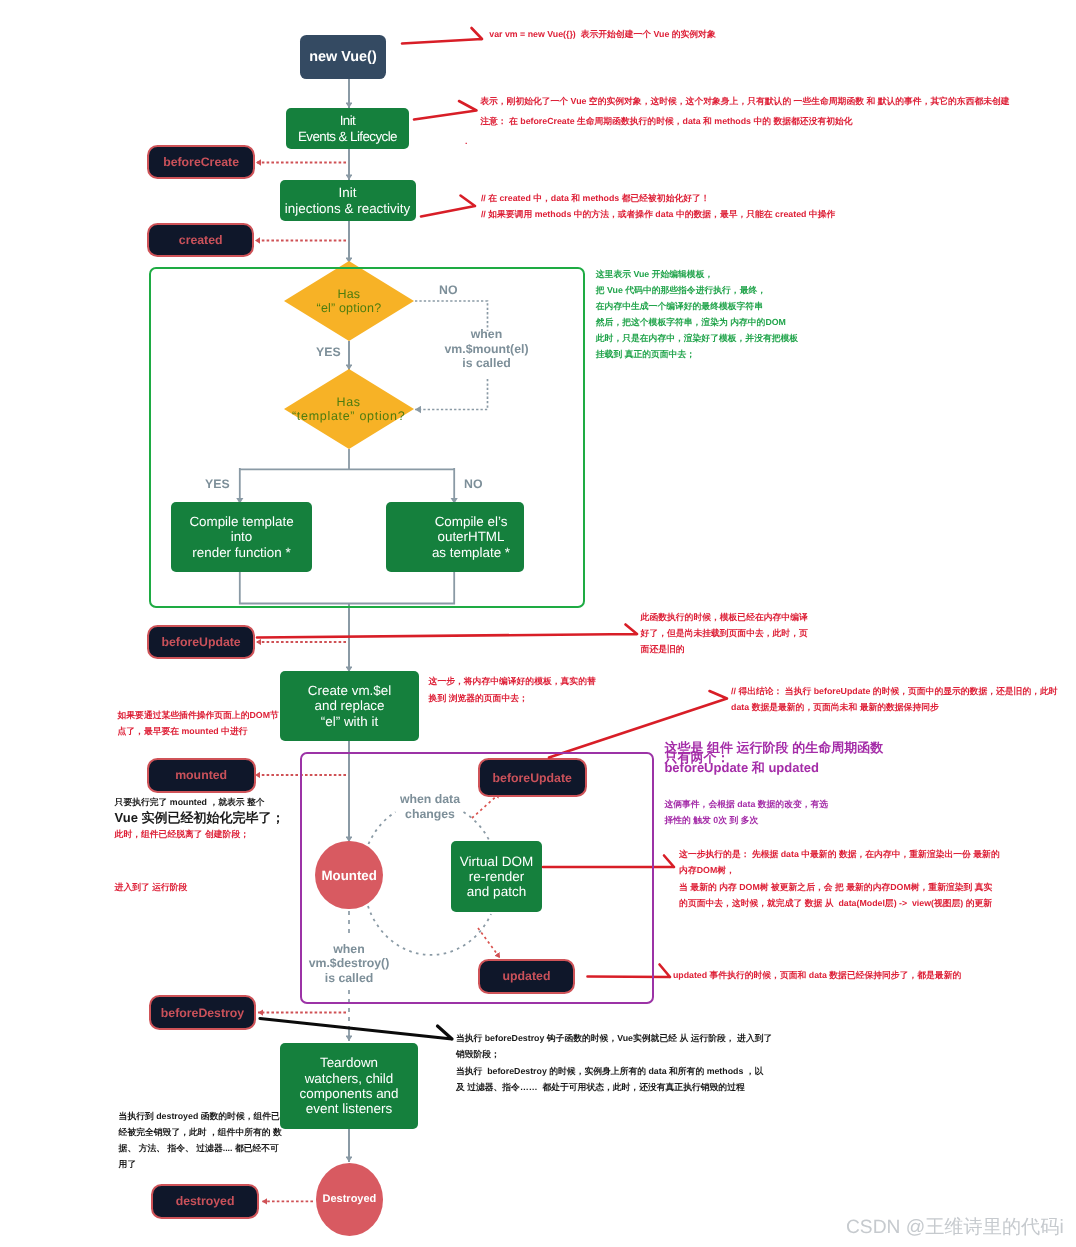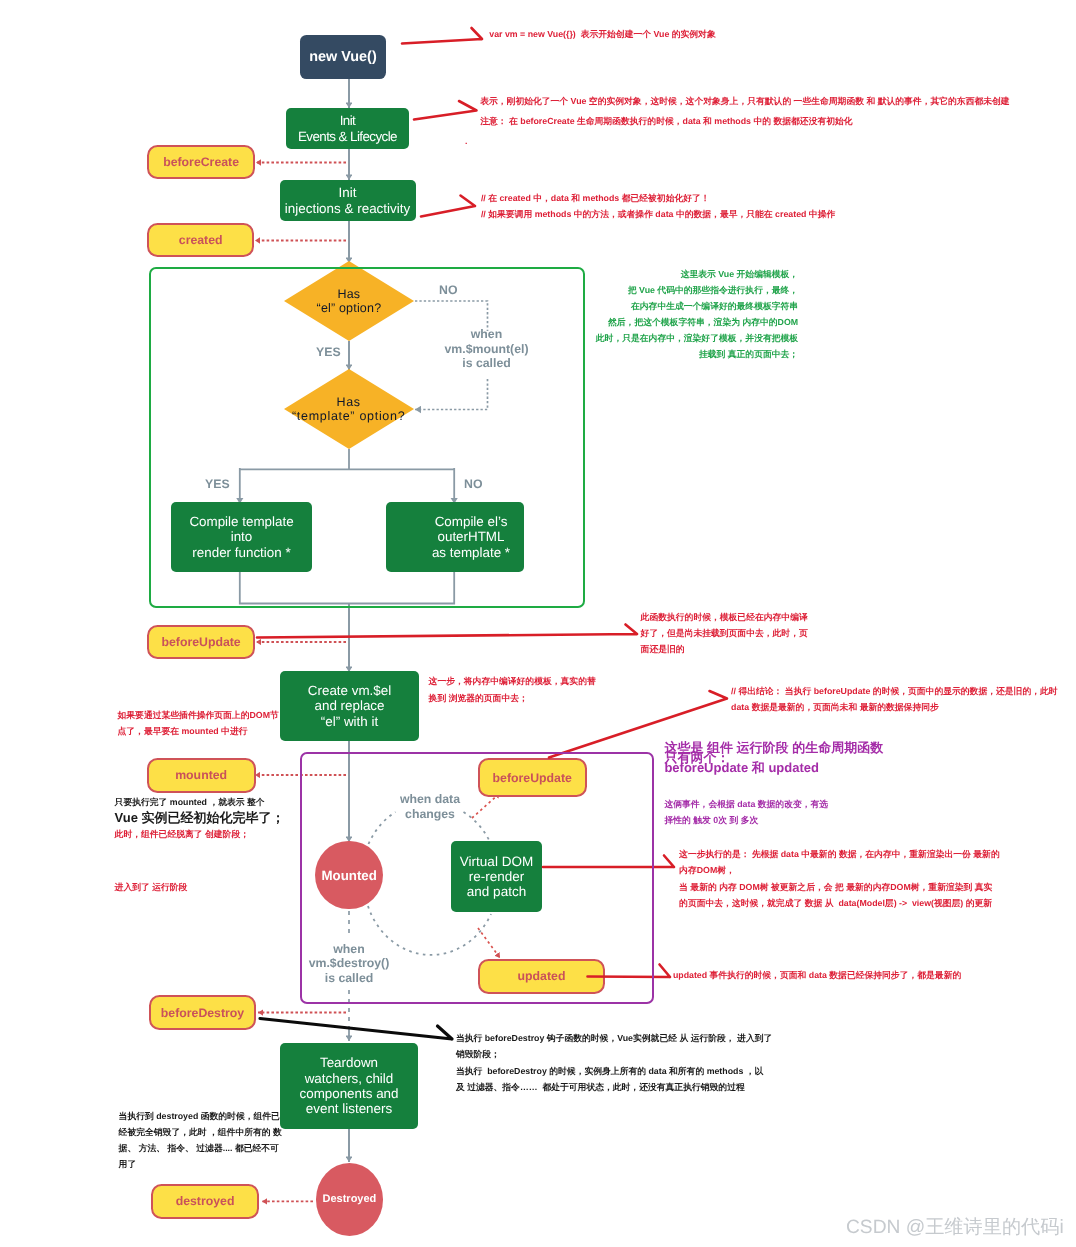--- a/index.html
+++ b/index.html
@@ -5,28 +5,28 @@
 <style>
   html,body{margin:0;padding:0;background:#fff;}
   body{width:1076px;height:1247px;position:relative;overflow:hidden;
        font-family:"Liberation Sans","DejaVu Sans",sans-serif;
        -webkit-font-smoothing:antialiased;text-rendering:geometricPrecision;}
   svg.layer{position:absolute;left:0;top:0;width:1076px;height:1247px;overflow:visible;pointer-events:none;}
   .node{position:absolute;box-sizing:border-box;display:flex;align-items:center;
         justify-content:center;text-align:center;white-space:pre-line;}
   .dark{background:#344a62;color:#fff;border-radius:6.4px;font-weight:700;font-size:14.4px;letter-spacing:0;}
   .green{background:#15803d;color:#fff;border-radius:5px;font-size:13.4px;line-height:15.3px;}
-  .pill{border:2.1px solid #cf5358;color:#c9515a;border-radius:10.5px;font-weight:700;font-size:12.3px;background:#fde047;}
+  .pill{border:2.1px solid #cf5358;color:#c9515a;border-radius:10.5px;font-weight:700;font-size:12.3px;background:#0f172a;}
   .circ{border-radius:50%;background:#d85a61;color:#fff;font-weight:700;font-size:12.5px;}
-  .dia{color:#0f172a;font-size:12.5px;line-height:14.3px;z-index:3;}
+  .dia{color:#4d7c0f;font-size:12.5px;line-height:14.3px;z-index:3;}
   .lbl{position:absolute;color:#7d8f99;font-weight:700;font-size:12.3px;white-space:pre-line;
        text-align:center;line-height:14.6px;}
   .ann{position:absolute;font-weight:700;white-space:pre;}
   .red{color:#de2138;}
-  .grn{color:#21a44b;text-align:right;}
+  .grn{color:#21a44b;}
   .pur{color:#a42ca8;}
   .blk{color:#1a1a1a;}
   .wm{position:absolute;color:#c6cace;font-size:19.2px;font-weight:400;white-space:pre;}
 </style>
 </head>
 <body>
 
 <svg class="layer" width="1076" height="1247" viewBox="0 0 1076 1247">
   <defs>
     <marker id="ar" viewBox="0 0 10 12" refX="9.6" refY="6" markerWidth="6.4" markerHeight="8" orient="auto-start-reverse" markerUnits="userSpaceOnUse">
@@ -129,21 +129,21 @@
 watchers, child
 components and
 event listeners</div>
 <div class="node circ" style="left:315.7px;top:1162.5px;width:67.5px;height:73.2px;font-size:11px;">Destroyed</div>
 
 <div class="node pill" style="left:146.9px;top:144.8px;width:108.4px;height:34.6px;">beforeCreate</div>
 <div class="node pill" style="left:146.9px;top:222.8px;width:107.6px;height:34.6px;">created</div>
 <div class="node pill" style="left:146.9px;top:624.8px;width:108.4px;height:34.6px;">beforeUpdate</div>
 <div class="node pill" style="left:146.7px;top:757.8px;width:108.9px;height:34.8px;">mounted</div>
 <div class="node pill" style="left:478px;top:758px;width:108.5px;height:39px;">beforeUpdate</div>
-<div class="node pill" style="left:478px;top:958.6px;width:127px;height:35px;">updated</div>
+<div class="node pill" style="left:478px;top:958.6px;width:97px;height:35px;">updated</div>
 <div class="node pill" style="left:148.8px;top:994.9px;width:107.4px;height:35.4px;">beforeDestroy</div>
 <div class="node pill" style="left:150.7px;top:1183.5px;width:108.7px;height:35.1px;">destroyed</div>
 
 <div class="lbl" style="left:439px;top:283px;">NO</div>
 <div class="lbl" style="left:316px;top:345px;">YES</div>
 <div class="lbl" style="left:205px;top:477px;">YES</div>
 <div class="lbl" style="left:464px;top:477px;">NO</div>
 <div class="lbl" style="left:436.5px;top:327px;width:100px;">when
 vm.$mount(el)
 is called</div>

